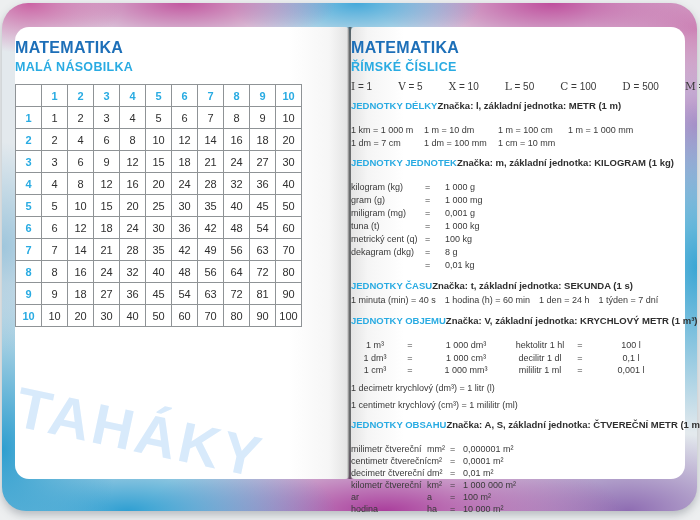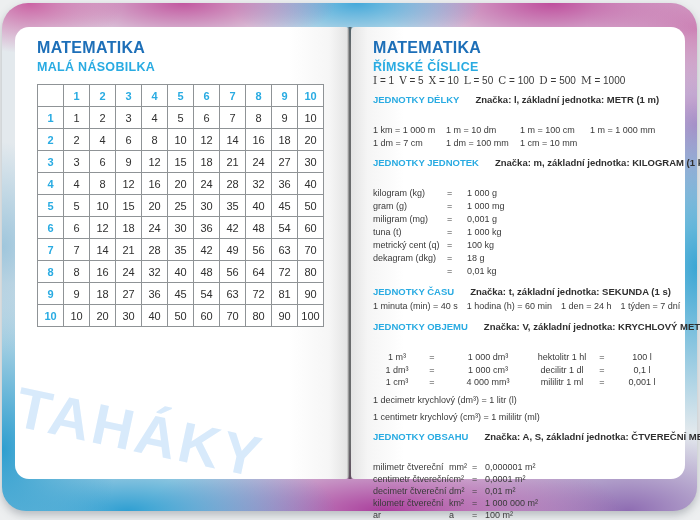--- a/index.html
+++ b/index.html
@@ -24,43 +24,43 @@
     box-shadow:0 4px 8px rgba(80,90,100,0.35);}
 
   .page{position:absolute;top:27px;height:452px;width:334px;}
   .page-left{left:15px;border-radius:14px 4px 4px 14px;
     background:linear-gradient(to right,#ffffff 82%,#f6f6f6 94%,#e2e2e2 100%);}
   .page-right{left:351px;border-radius:4px 14px 14px 4px;
     background:linear-gradient(to left,#ffffff 84%,#f5f5f5 95%,#e4e4e4 100%);}
   .spine{position:absolute;left:347px;top:27px;width:6px;height:452px;
     background:linear-gradient(to right,rgba(90,90,90,0) 0%,rgba(45,45,45,0.8) 50%,rgba(90,90,90,0) 100%);}
 
-  .content{position:relative;width:100%;height:100%;padding:12px 14px 0 22px;}
+  .content{position:relative;width:100%;height:100%;padding:12px 14px 0 0;}
   .h1{font-size:16px;font-weight:bold;color:#1d6fb8;letter-spacing:0.3px;}
   .h2{font-size:12.5px;font-weight:bold;color:#29abe2;letter-spacing:0.3px;margin-top:3px;}
   .conv{font-size:13px;margin-top:9px;}
 
   table.mult{border-collapse:collapse;margin-top:10px;}
   table.mult td{width:26px;height:22px;border:1px solid #8f9396;text-align:center;
     vertical-align:middle;font-size:11px;color:#2f2f2f;background:#fff;}
   table.mult td.hdr{color:#29abe2;font-weight:bold;}
 
   .watermark{position:absolute;left:2px;top:346px;font-size:57px;font-weight:bold;color:#d8eafb;
     transform:rotate(12deg);transform-origin:0 50%;letter-spacing:3px;white-space:nowrap;}
 
-  .roman{display:flex;gap:2px;font-size:10px;color:#3a3a3a;white-space:nowrap;}
+  .roman{display:flex;gap:23px;margin-top:6px;font-size:10px;color:#3a3a3a;white-space:nowrap;}
   .roman .rn{margin-right:3px;}
   .roman .rl{font-family:"DejaVu Serif",serif;font-size:10.5px;}
 
   .section{margin-top:8px;font-size:9px;color:#3a3a3a;}
   .sec-head{font-size:9.5px;font-weight:bold;line-height:12px;white-space:nowrap;}
   .sec-name{color:#29abe2;}
-  .sec-intro{color:#2f2f2f;margin-left:16px;}
-
-  .grid{display:grid;margin-top:18px;line-height:12.5px;white-space:nowrap;}
+  .sec-intro{color:#2f2f2f;margin-left:0;}
+
+  .grid{display:grid;margin-top:12px;line-height:12.5px;white-space:nowrap;}
   .eq-grid{grid-template-columns:73px 74px 70px 1fr;}
   .def-grid{grid-template-columns:74px 20px 1fr;line-height:13px;}
   .dual-grid{grid-template-columns:48px 22px 90px 58px 22px 1fr;text-align:center;}
   .sym-grid{grid-template-columns:76px 23px 13px 1fr;line-height:12px;}
   .inline-row{display:flex;gap:9px;margin-top:2px;line-height:13px;white-space:nowrap;}
   .fn{margin-top:5px;line-height:12px;white-space:nowrap;}
 </style>
 </head>
 <body>
 
@@ -263,21 +263,21 @@
             <span>=</span>
             <span>0,001 g</span>
             <span>tuna (t)</span>
             <span>=</span>
             <span>1 000 kg</span>
             <span>metrický cent (q)</span>
             <span>=</span>
             <span>100 kg</span>
             <span>dekagram (dkg)</span>
             <span>=</span>
-            <span>18 g</span>
+            <span>8 g</span>
             <span></span>
             <span>=</span>
             <span>0,01 kg</span>
           </div>
         </div>
         <div class="section">
           <div class="sec-head"><span class="sec-name">JEDNOTKY ČASU</span><span class="sec-intro">Značka: t, základní jednotka: SEKUNDA (1 s)</span></div>
           <div class="inline-row">
             <span>1 minuta (min) = 40 s</span>
             <span>1 hodina (h) = 60 min</span>
@@ -295,21 +295,21 @@
             <span>=</span>
             <span>100 l</span>
             <span>1 dm³</span>
             <span>=</span>
             <span>1 000 cm³</span>
             <span>decilitr 1 dl</span>
             <span>=</span>
             <span>0,1 l</span>
             <span>1 cm³</span>
             <span>=</span>
-            <span>4 000 mm³</span>
+            <span>1 000 mm³</span>
             <span>mililitr 1 ml</span>
             <span>=</span>
             <span>0,001 l</span>
           </div>
           <div class="fn">1 decimetr krychlový (dm³) = 1 litr (l)</div>
           <div class="fn">1 centimetr krychlový (cm³) = 1 mililitr (ml)</div>
         </div>
         <div class="section">
           <div class="sec-head"><span class="sec-name">JEDNOTKY OBSAHU</span><span class="sec-intro">Značka: A, S, základní jednotka: ČTVEREČNÍ METR (1 m²)</span></div>
           <div class="grid sym-grid">

